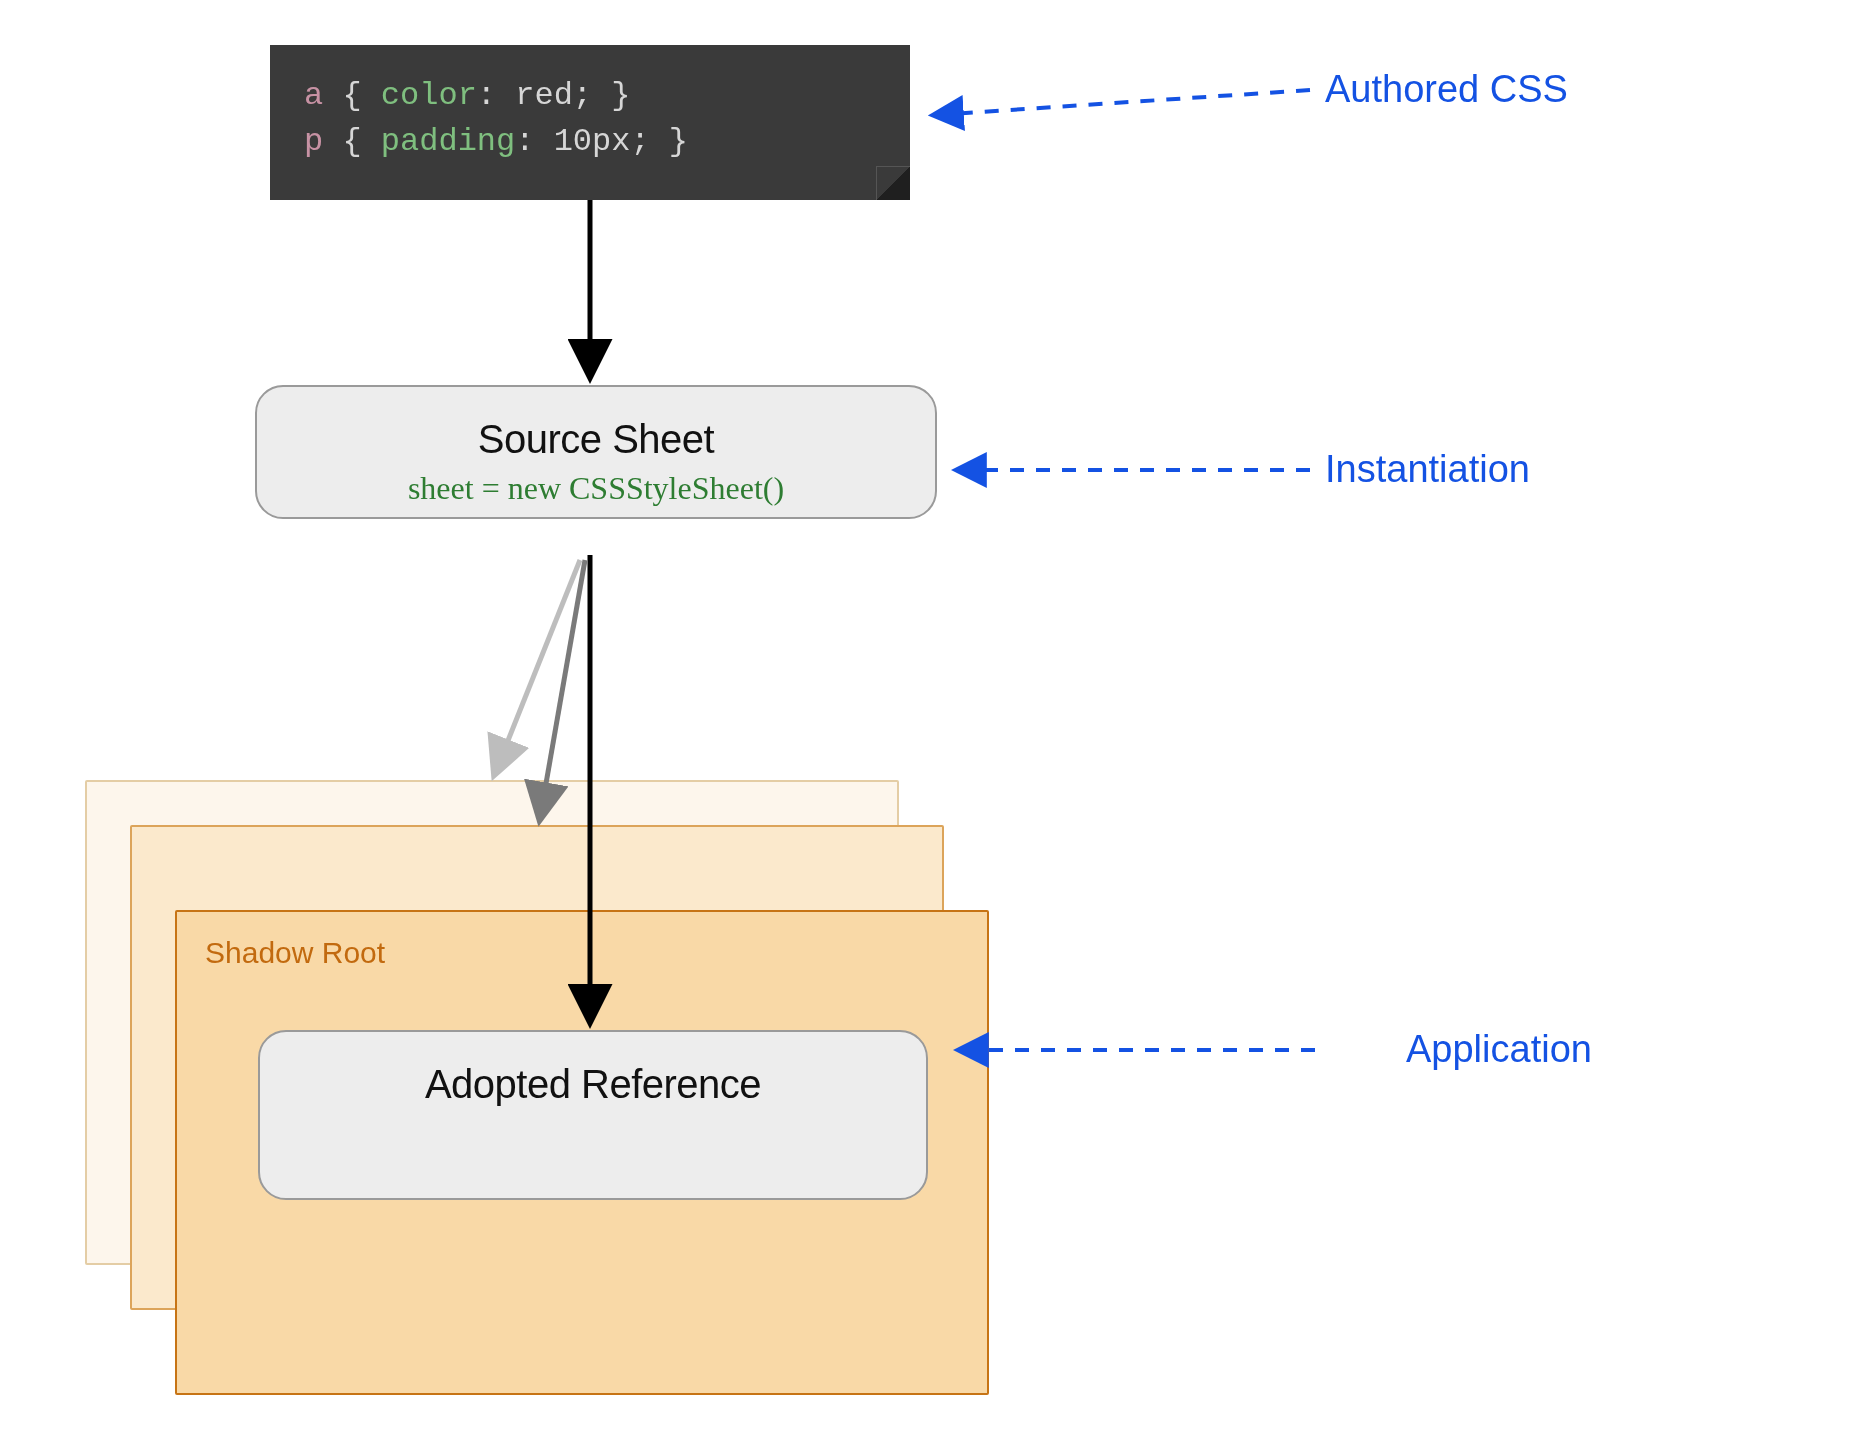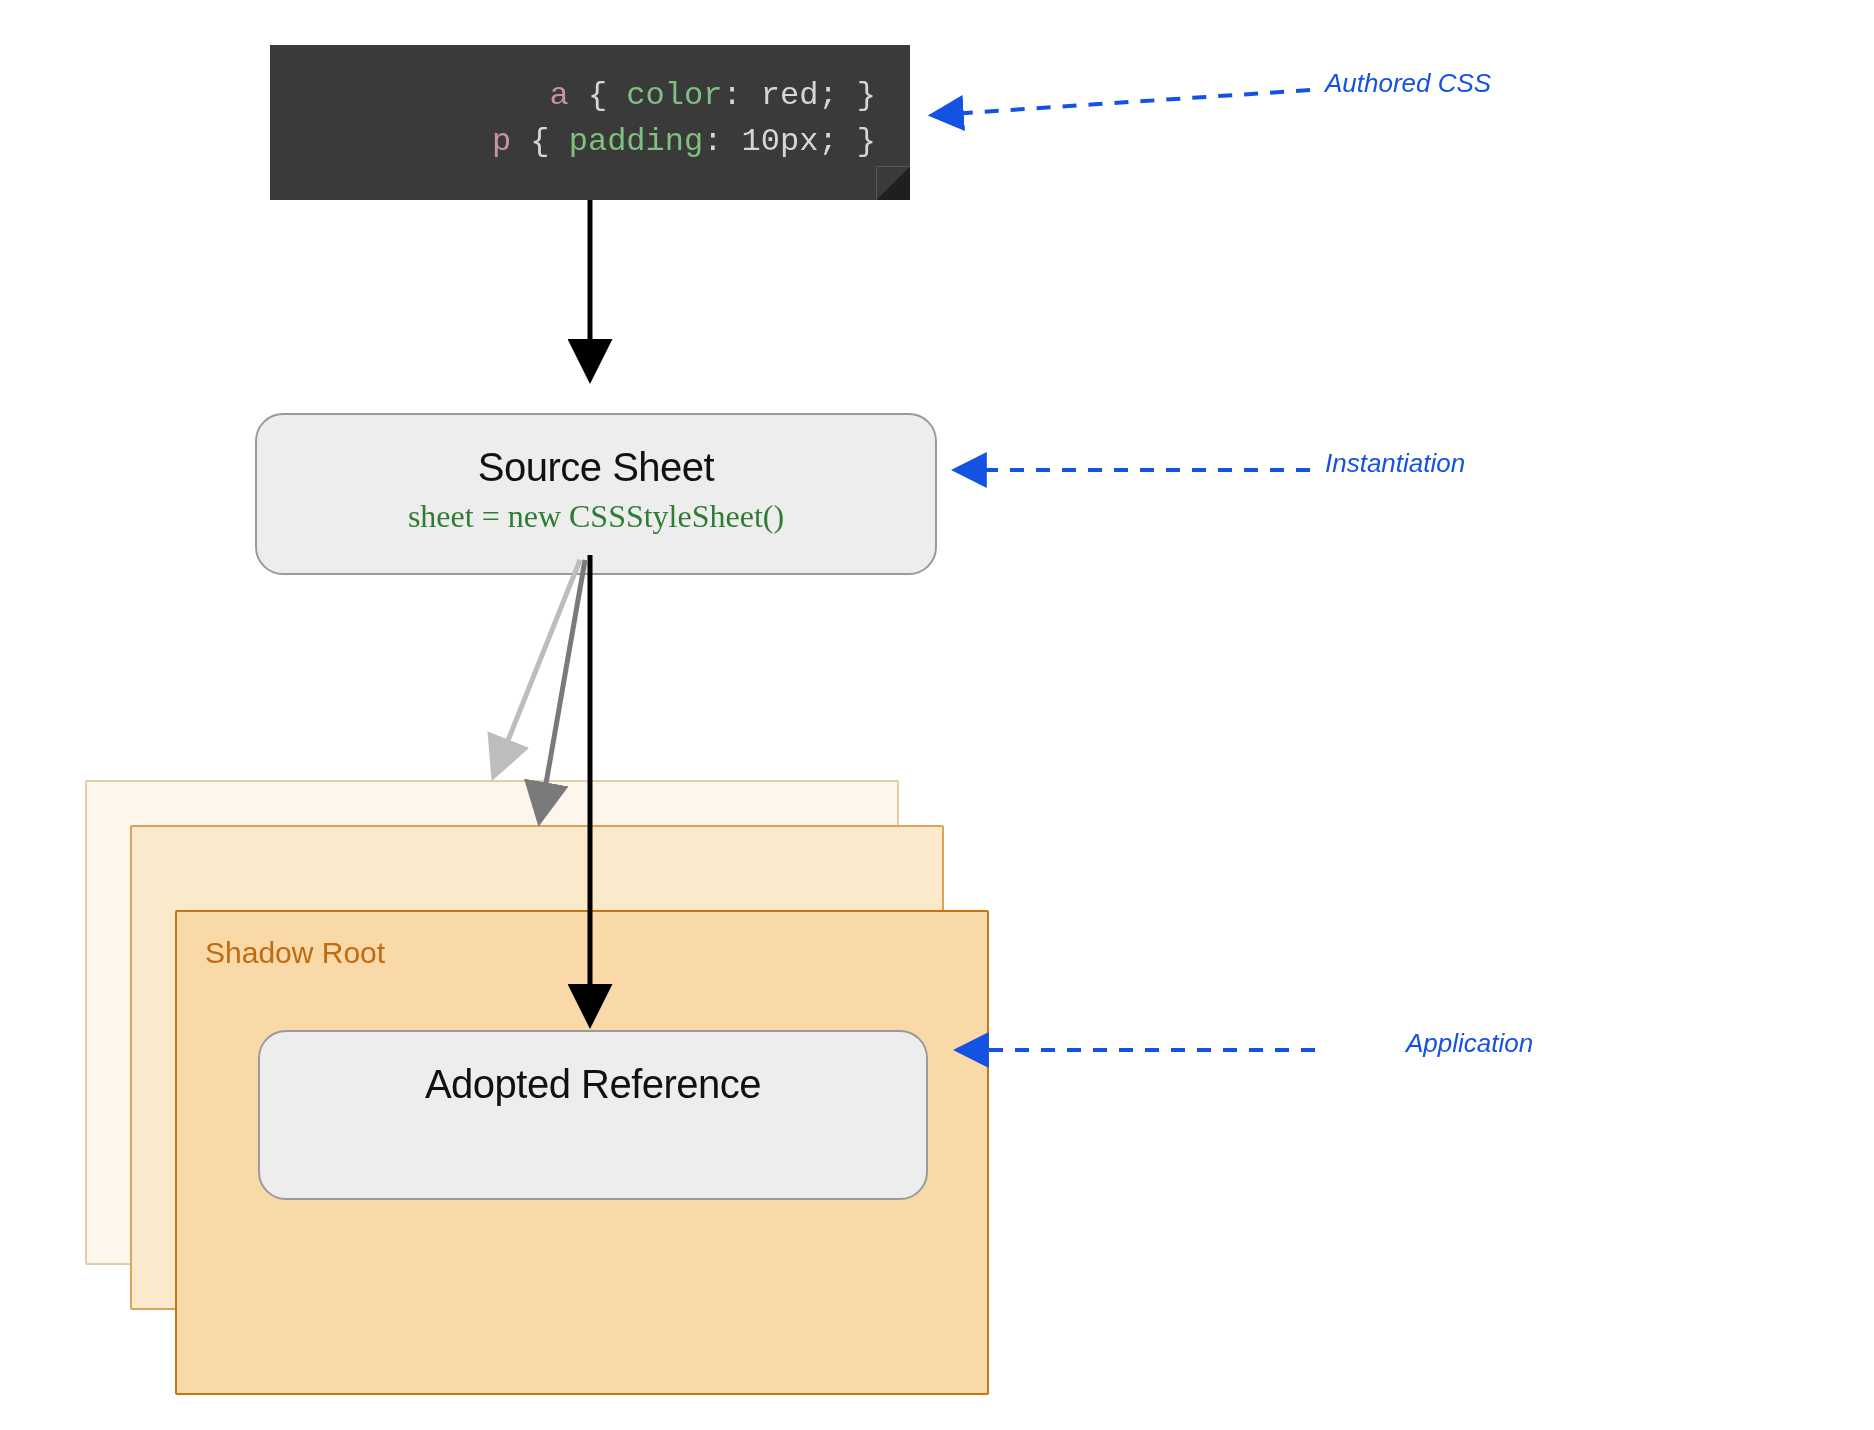--- a/index.html
+++ b/index.html
@@ -22,21 +22,20 @@
   .code-block {
     position: absolute;
     left: 270px; top: 45px;
     width: 640px; height: 155px;
     background: #3a3a3a;
     color: #e8e8e8;
     padding: 28px 34px;
     font-family: "SFMono-Regular", Consolas, "Liberation Mono", Menlo, monospace;
     font-size: 32px;
     line-height: 1.45;
-    text-align: right;
   }
   .code-block .fold {
     position: absolute;
     right: 0; bottom: 0;
     width: 34px; height: 34px;
     background: linear-gradient(135deg, #3a3a3a 0 49%, #1f1f1f 50% 100%);
     border-top: 1px solid #555;
     border-left: 1px solid #555;
   }
   .tok-sel { color: #c792a4; }
@@ -58,21 +57,21 @@
     color: #111;
     letter-spacing: -0.5px;
   }
   .rbox .subtitle {
     font-family: Liberation Serif, serif;
     font-size: 32px;
     color: #2e7d32;
     margin-top: 8px;
   }
 
-  #source-sheet { left: 255px; top: 385px; width: 682px; height: 162px; padding-top: 30px; margin-top: 28px; }
+  #source-sheet { left: 255px; top: 385px; width: 682px; height: 134px; padding-top: 30px; }
   #adopted-ref  { left: 258px; top: 1030px; width: 670px; height: 170px; padding-top: 30px; }
 
   
   .panel {
     position: absolute;
     border: 2px solid;
     border-radius: 2px;
   }
   #panel3 { left: 85px;  top: 780px; width: 814px; height: 485px; background: #fdf6ec; border-color: #e4cda5; }
   #panel2 { left: 130px; top: 825px; width: 814px; height: 485px; background: #fbe9cc; border-color: #dca45a; }
@@ -80,23 +79,22 @@
   .panel-label {
     position: absolute;
     left: 28px; top: 24px;
     font-size: 30px;
     color: #c26a0f;
   }
 
   
   .annot {
     position: absolute;
-    font-size: 26px;
+    font-size: 38px;
     color: #1452e3;
-    font-style: italic;
   }
 
   
   svg.overlay {
     position: absolute;
     left: 0; top: 0;
     width: 1874px; height: 1430px;
     pointer-events: none;
   }
 </style>

